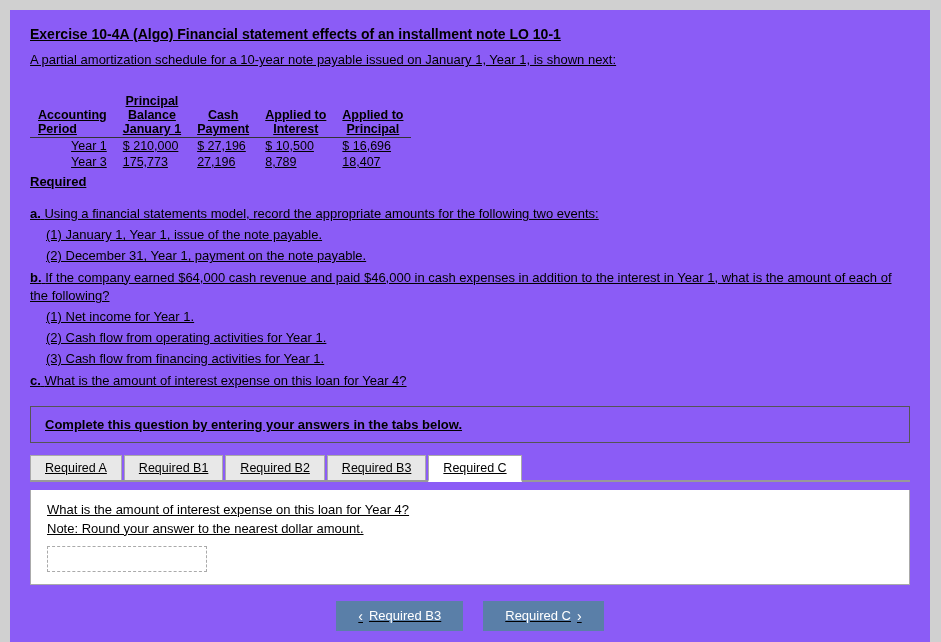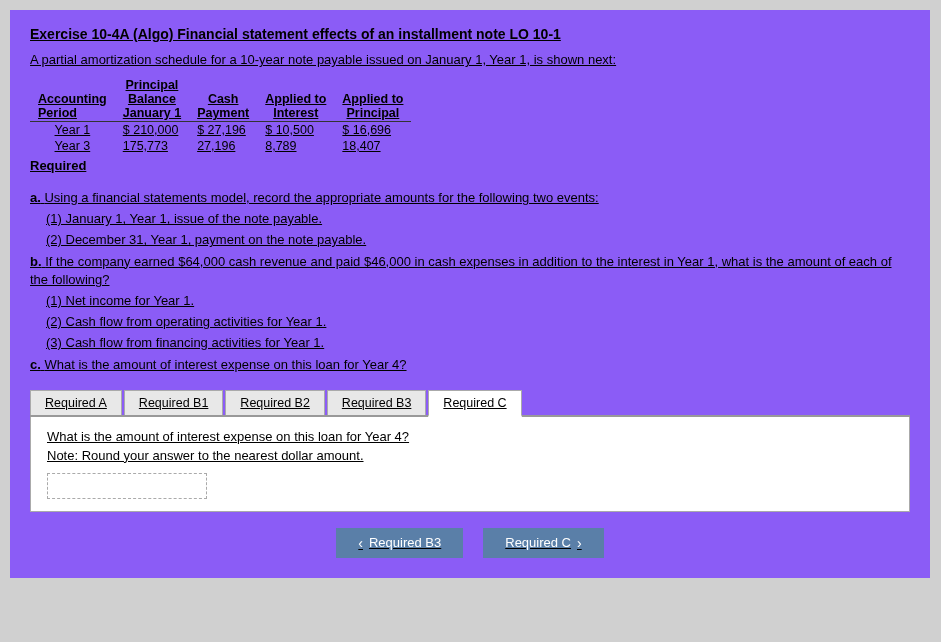--- a/index.html
+++ b/index.html
@@ -17,35 +17,35 @@
       max-width: 920px;
       text-decoration: underline;
     }
     h1 {
       font-size: 14px;
       font-weight: bold;
       margin-bottom: 10px;
     }
     .intro {
       font-size: 13px;
-      margin-bottom: 10px;
+      margin-bottom: 26px;
     }
     .table-wrapper {
       margin-bottom: 10px;
     }
     table.amort {
       border-collapse: collapse;
       font-size: 12.5px;
     }
     table.amort td, table.amort th {
       padding: 1px 8px;
       text-align: left;
     }
     table.amort td:first-child, table.amort th:first-child {
-      text-align: center;
+      text-align: right;
     }
     table.amort .header-row td {
       font-weight: bold;
       vertical-align: bottom;
       text-align: center;
       border-bottom: 1px solid #333;
     }
     table.amort .header-row td:first-child {
       text-align: left;
     }
@@ -79,21 +79,21 @@
       font-weight: bold;
     }
     .tabs-section {
       margin-top: 12px;
     }
     .tabs-row {
       display: flex;
       flex-direction: row;
       gap: 0;
       border-bottom: 2px solid #999;
-      margin-bottom: 0;
+      margin-bottom: 8px;
     }
     .tab {
       border: 1px solid #aaa;
       border-bottom: none;
       padding: 5px 14px;
       background: #e8e8e8;
       cursor: pointer;
       font-size: 12.5px;
       margin-right: 2px;
     }
@@ -218,20 +218,23 @@
     </p>
     <p class="indent">(1) Net income for Year 1.</p>
     <p class="indent">(2) Cash flow from operating activities for Year 1.</p>
     <p class="indent">(3) Cash flow from financing activities for Year 1.</p>
     <p>
       <strong>c.</strong>
       <span>What is the amount of interest expense on this loan for Year 4?</span>
     </p>
   </div>
 
+  <div class="complete-box">
+    <strong>Complete this question by entering your answers in the tabs below.</strong>
+  </div>
 
   <div class="tabs-section">
     <div class="tabs-row" id="tabs-row">
     <div class="tab">Required A</div>
         <div class="tab">Required B1</div>
         <div class="tab">Required B2</div>
         <div class="tab">Required B3</div>
         <div class="tab active">Required C</div>
       </div>
     <div class="tab-content">

